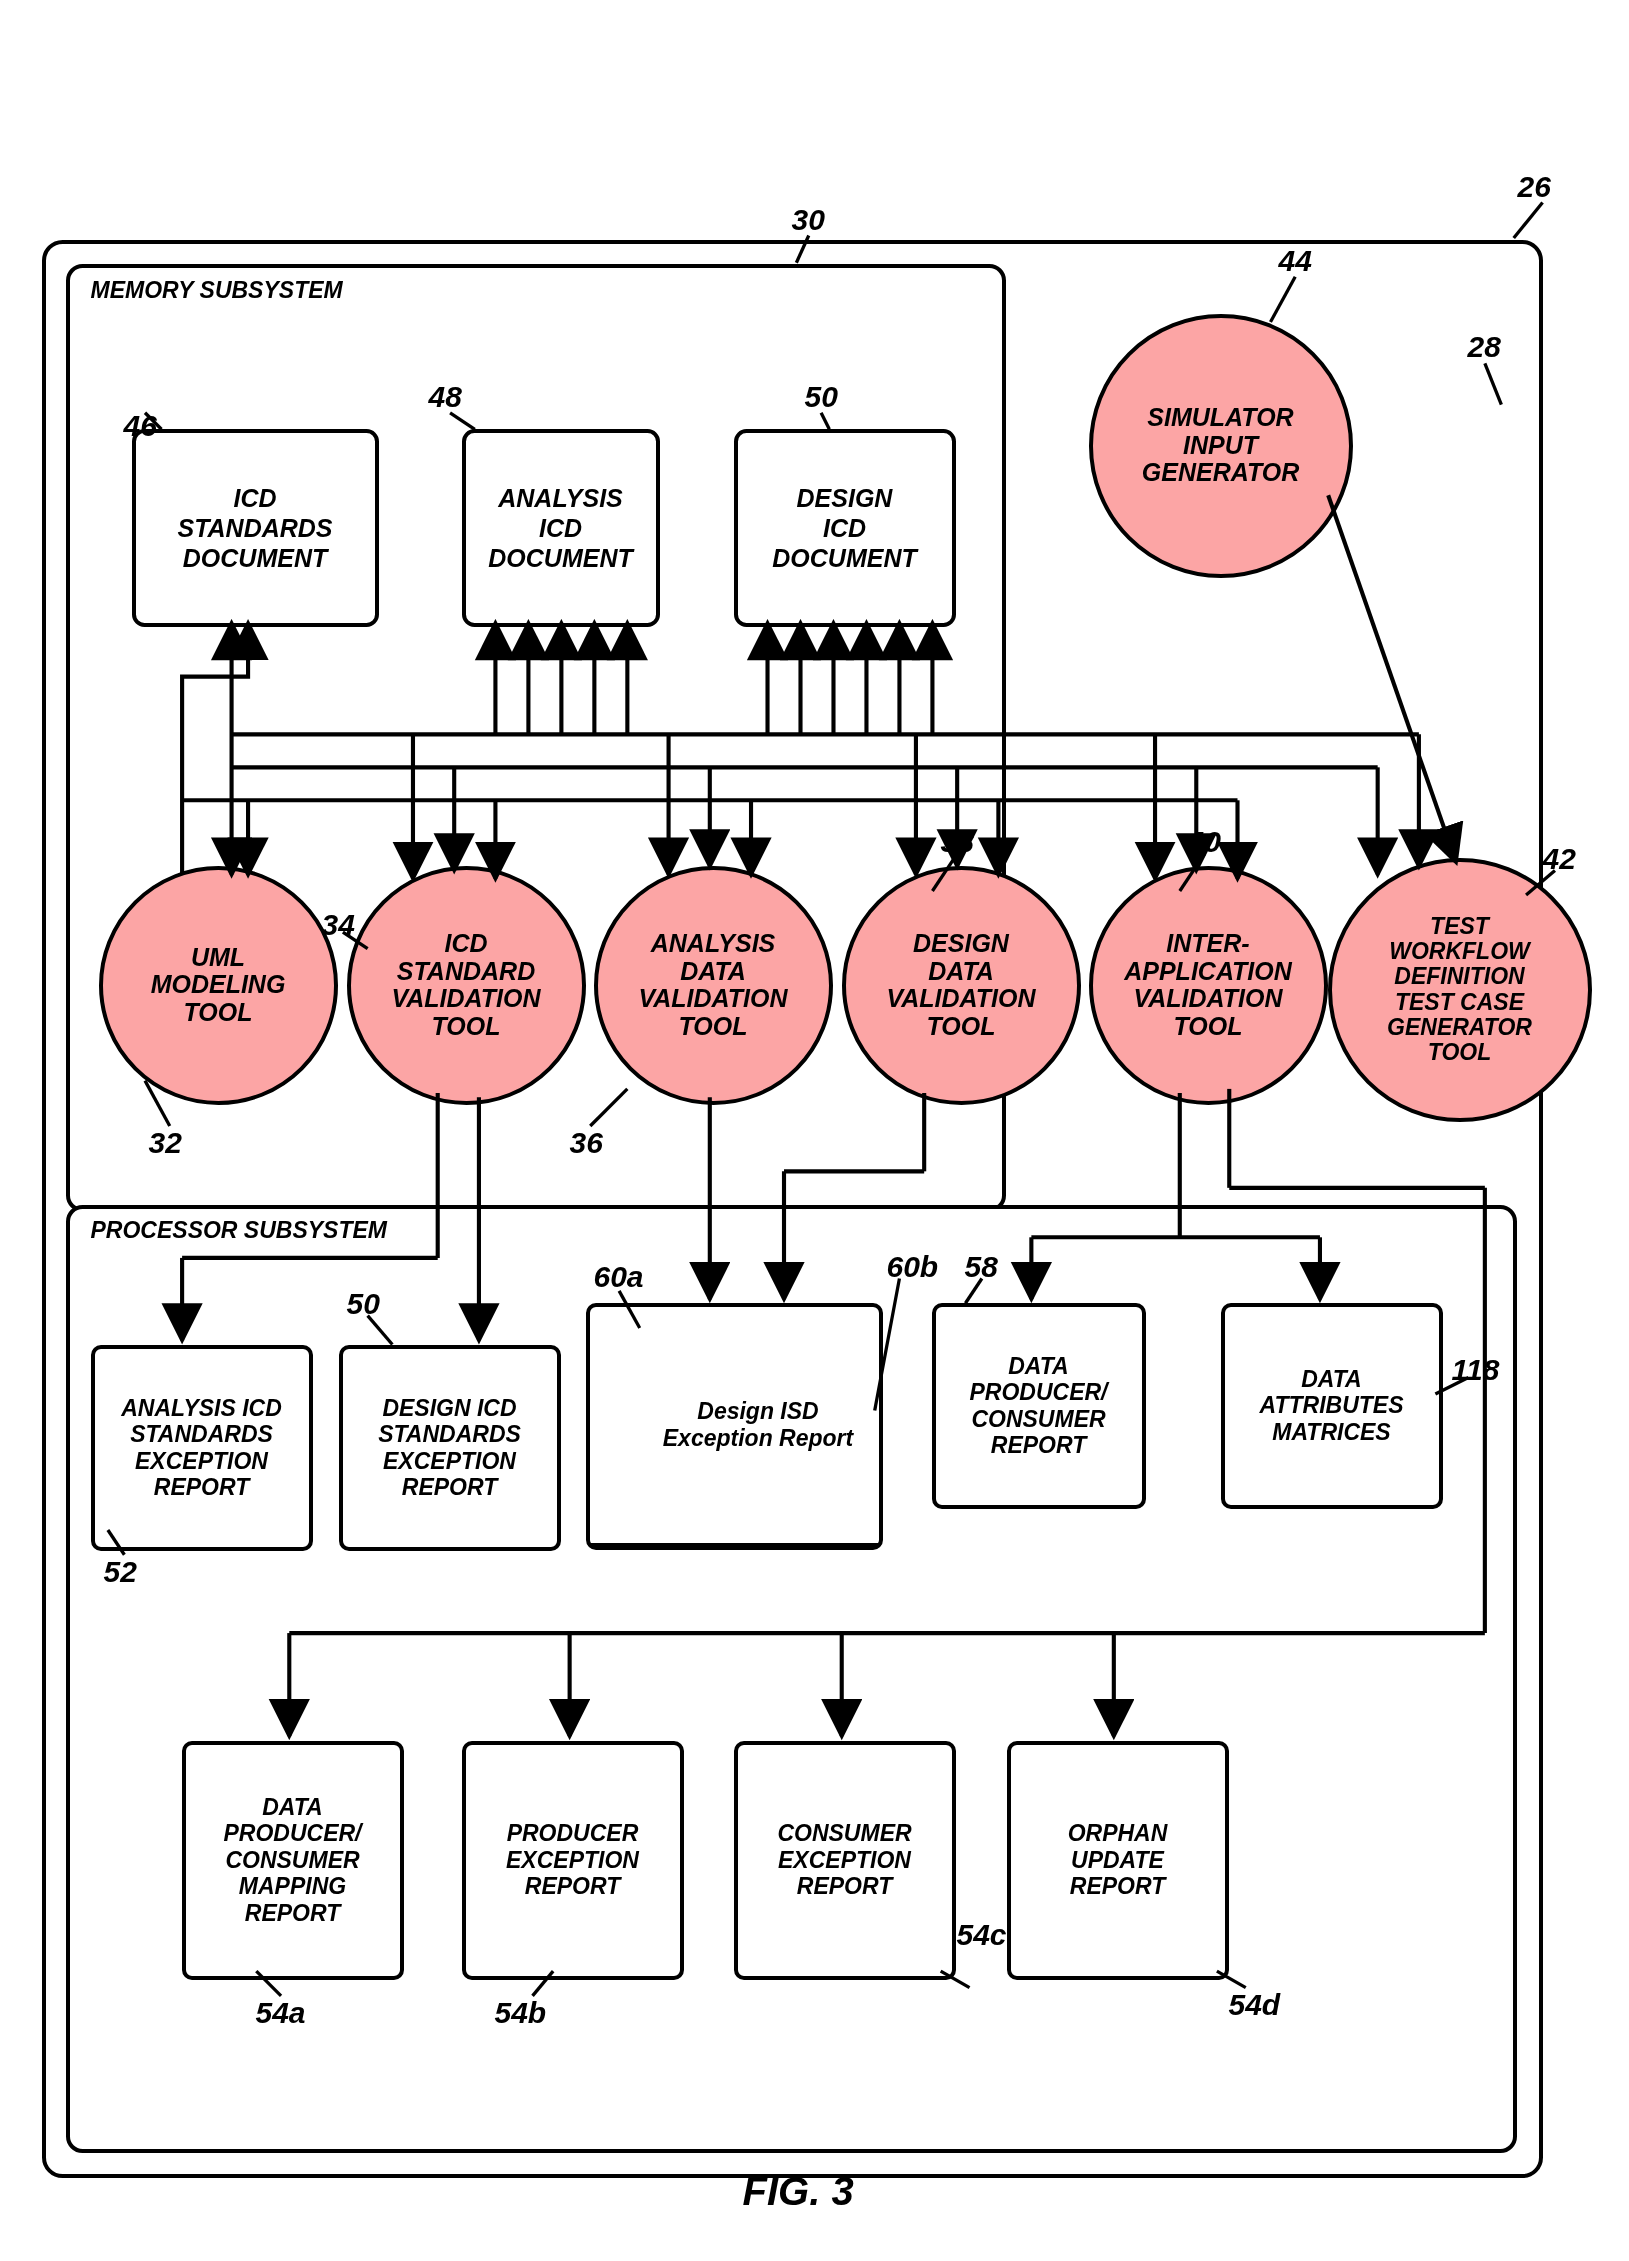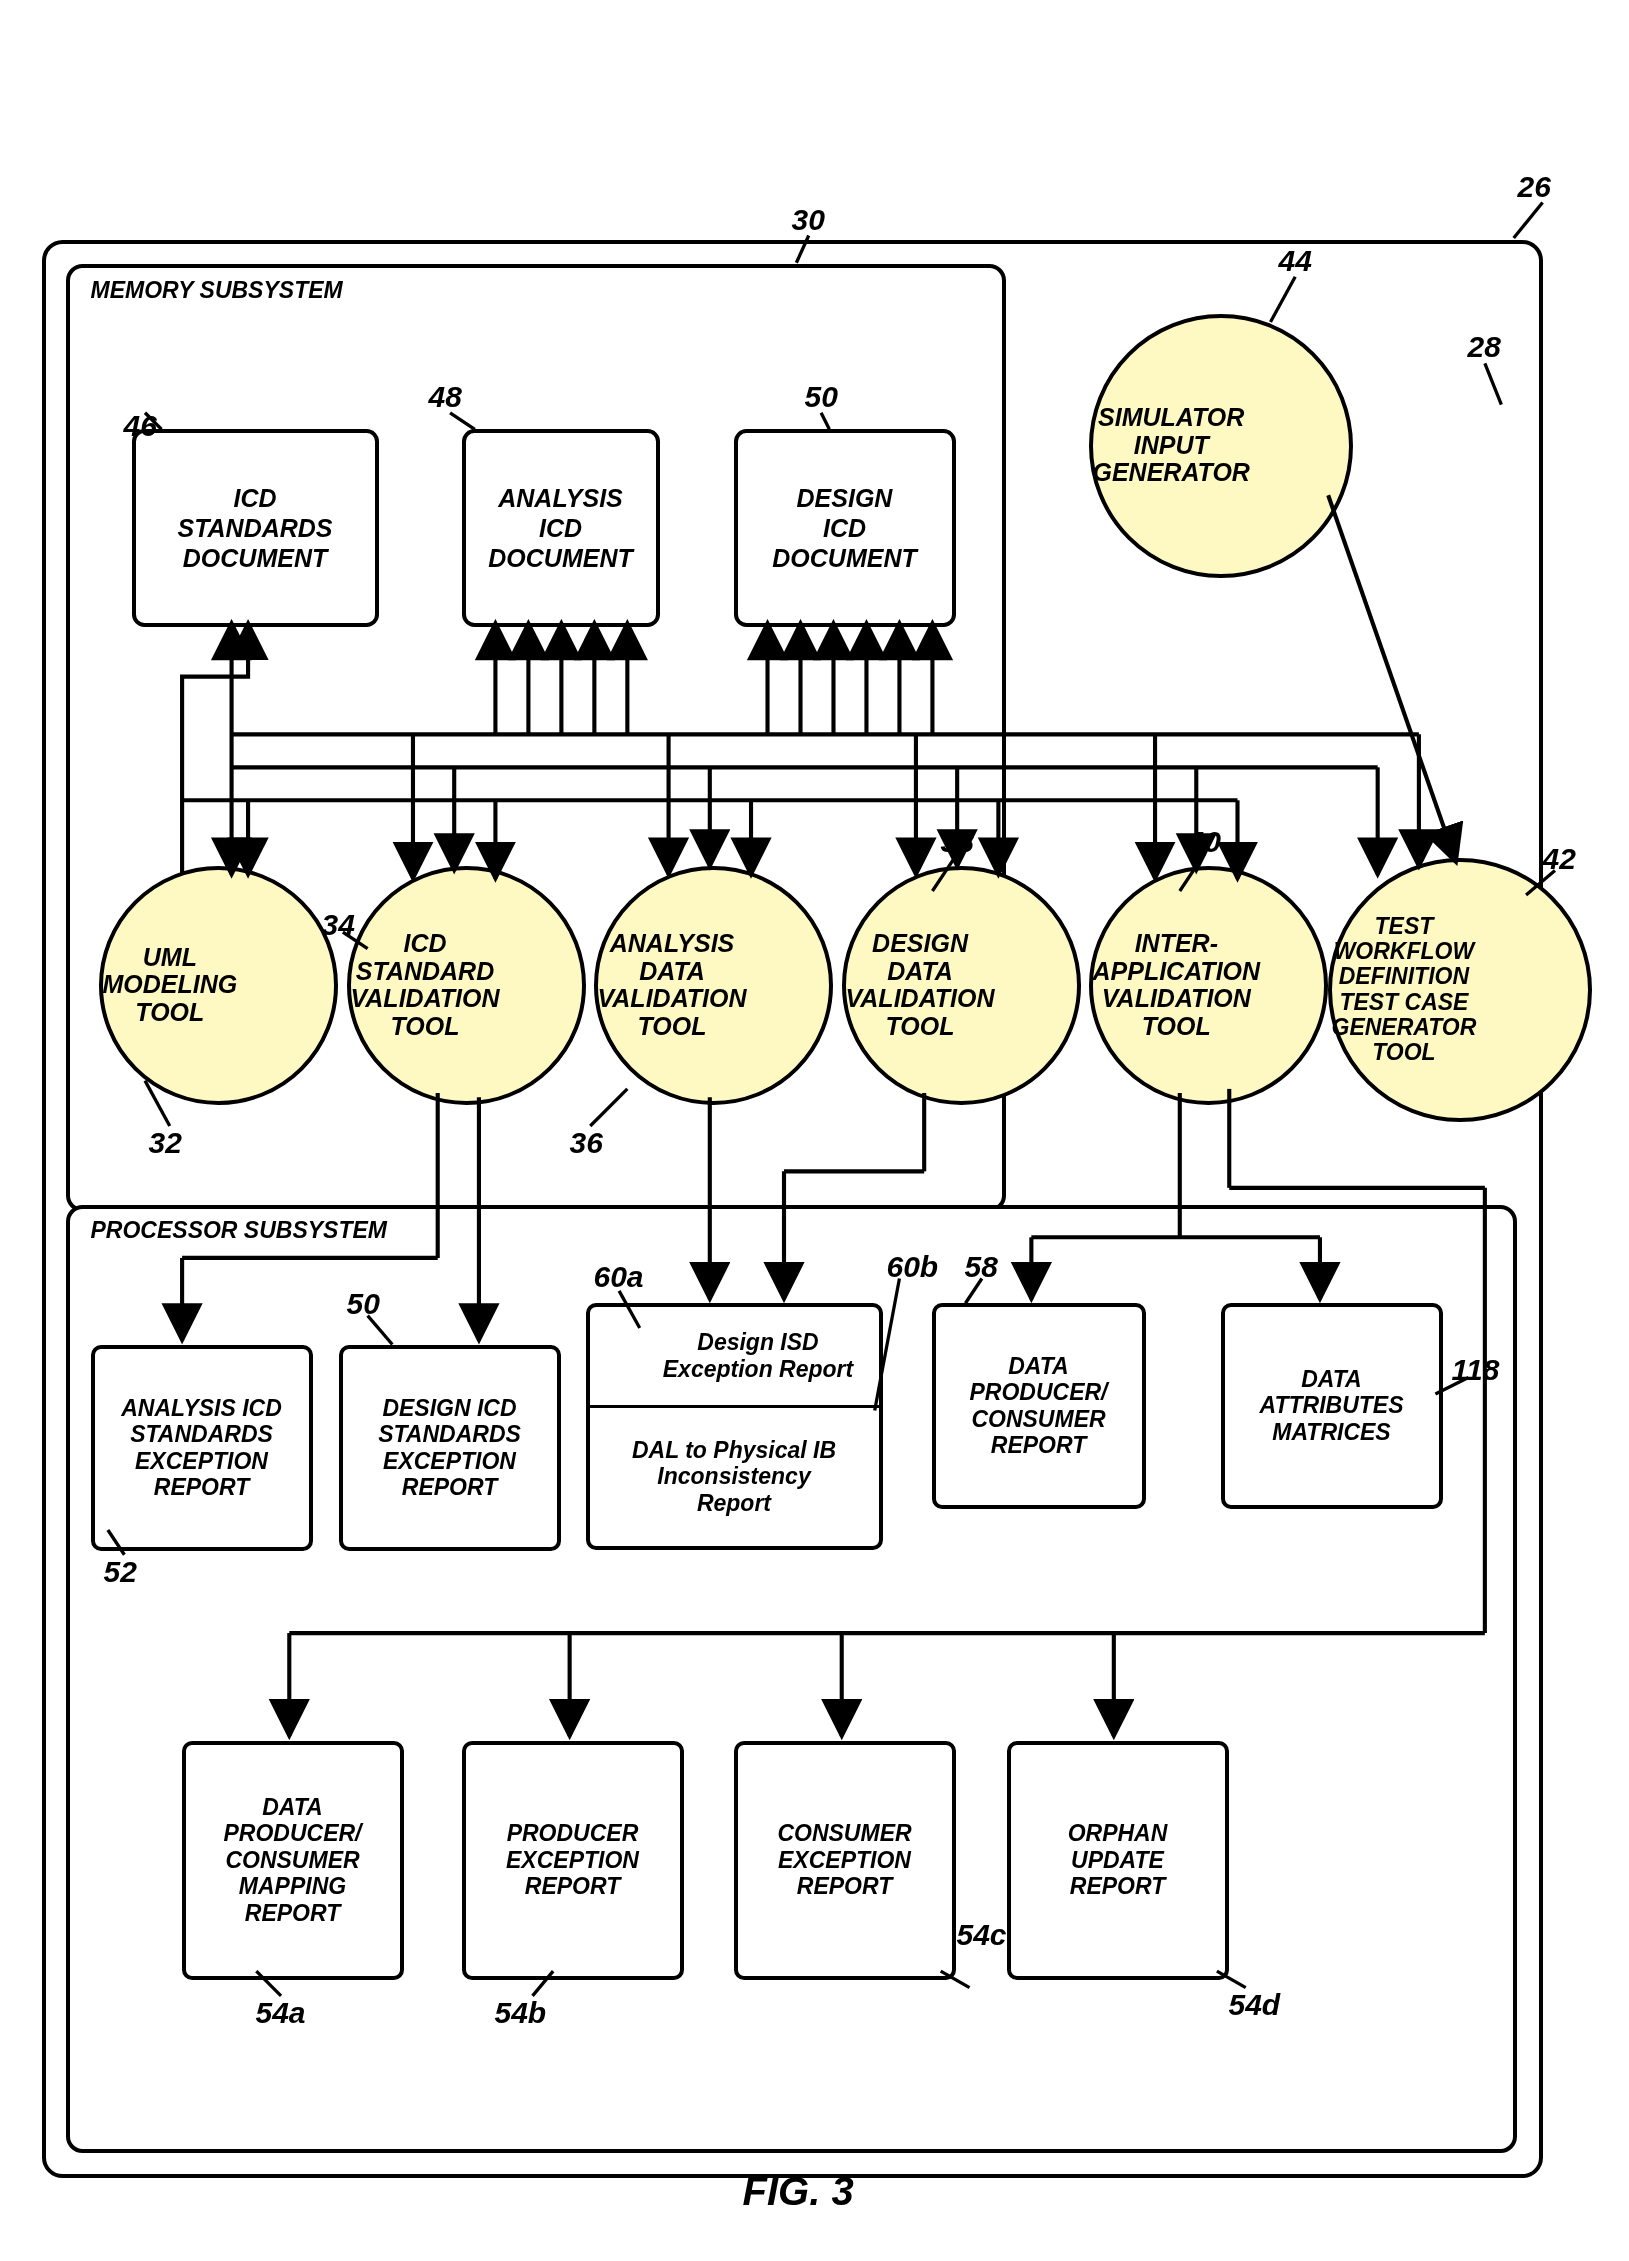--- a/index.html
+++ b/index.html
@@ -57,24 +57,24 @@
     text-align: center;
     font-size: 25px;
     line-height: 1.2;
     font-weight: bold;
     font-style: italic;
   }
   .tool-circle {
     position: absolute;
     border: 4.1px solid black;
     border-radius: 50%;
-    background: #fef9c3;
+    background: #fca5a5;
     display: flex;
     align-items: center;
-    justify-content: flex-start;
+    justify-content: center;
     text-align: center;
     font-size: 25px;
     line-height: 1.1;
     font-weight: bold;
   }
   .report-box {
     position: absolute;
     border: 4.1px solid black;
     border-radius: 10px;
     background: white;
@@ -191,25 +191,20 @@
     <span style="white-space:pre-line;">DESIGN ICD
 STANDARDS
 EXCEPTION
 REPORT</span>
   </div>
 
   <div class="report-box" style="left:569px; top:1286px; width:289px; height:239px; flex-direction:column; padding:0;">
     <div style="flex:1; display:flex; align-items:center; justify-content:center; width:100%; border-bottom:3.3px solid black;">
       <span style="white-space:pre-line;margin-left:48px;">Design ISD
 Exception Report</span>
-    </div>
-    <div style="flex:1.4; display:flex; align-items:center; justify-content:center; width:100%;">
-      <span style="white-space:pre-line;">DAL to Physical IB
-Inconsistency
-Report</span>
     </div>
   </div>
 
   <div class="report-box" style="left:915px; top:1286px; width:206px; height:198px;">
     <span style="white-space:pre-line;">DATA
 PRODUCER/
 CONSUMER
 REPORT</span>
   </div>
   <div class="report-box" style="left:1204px; top:1286px; width:214px; height:198px;">

